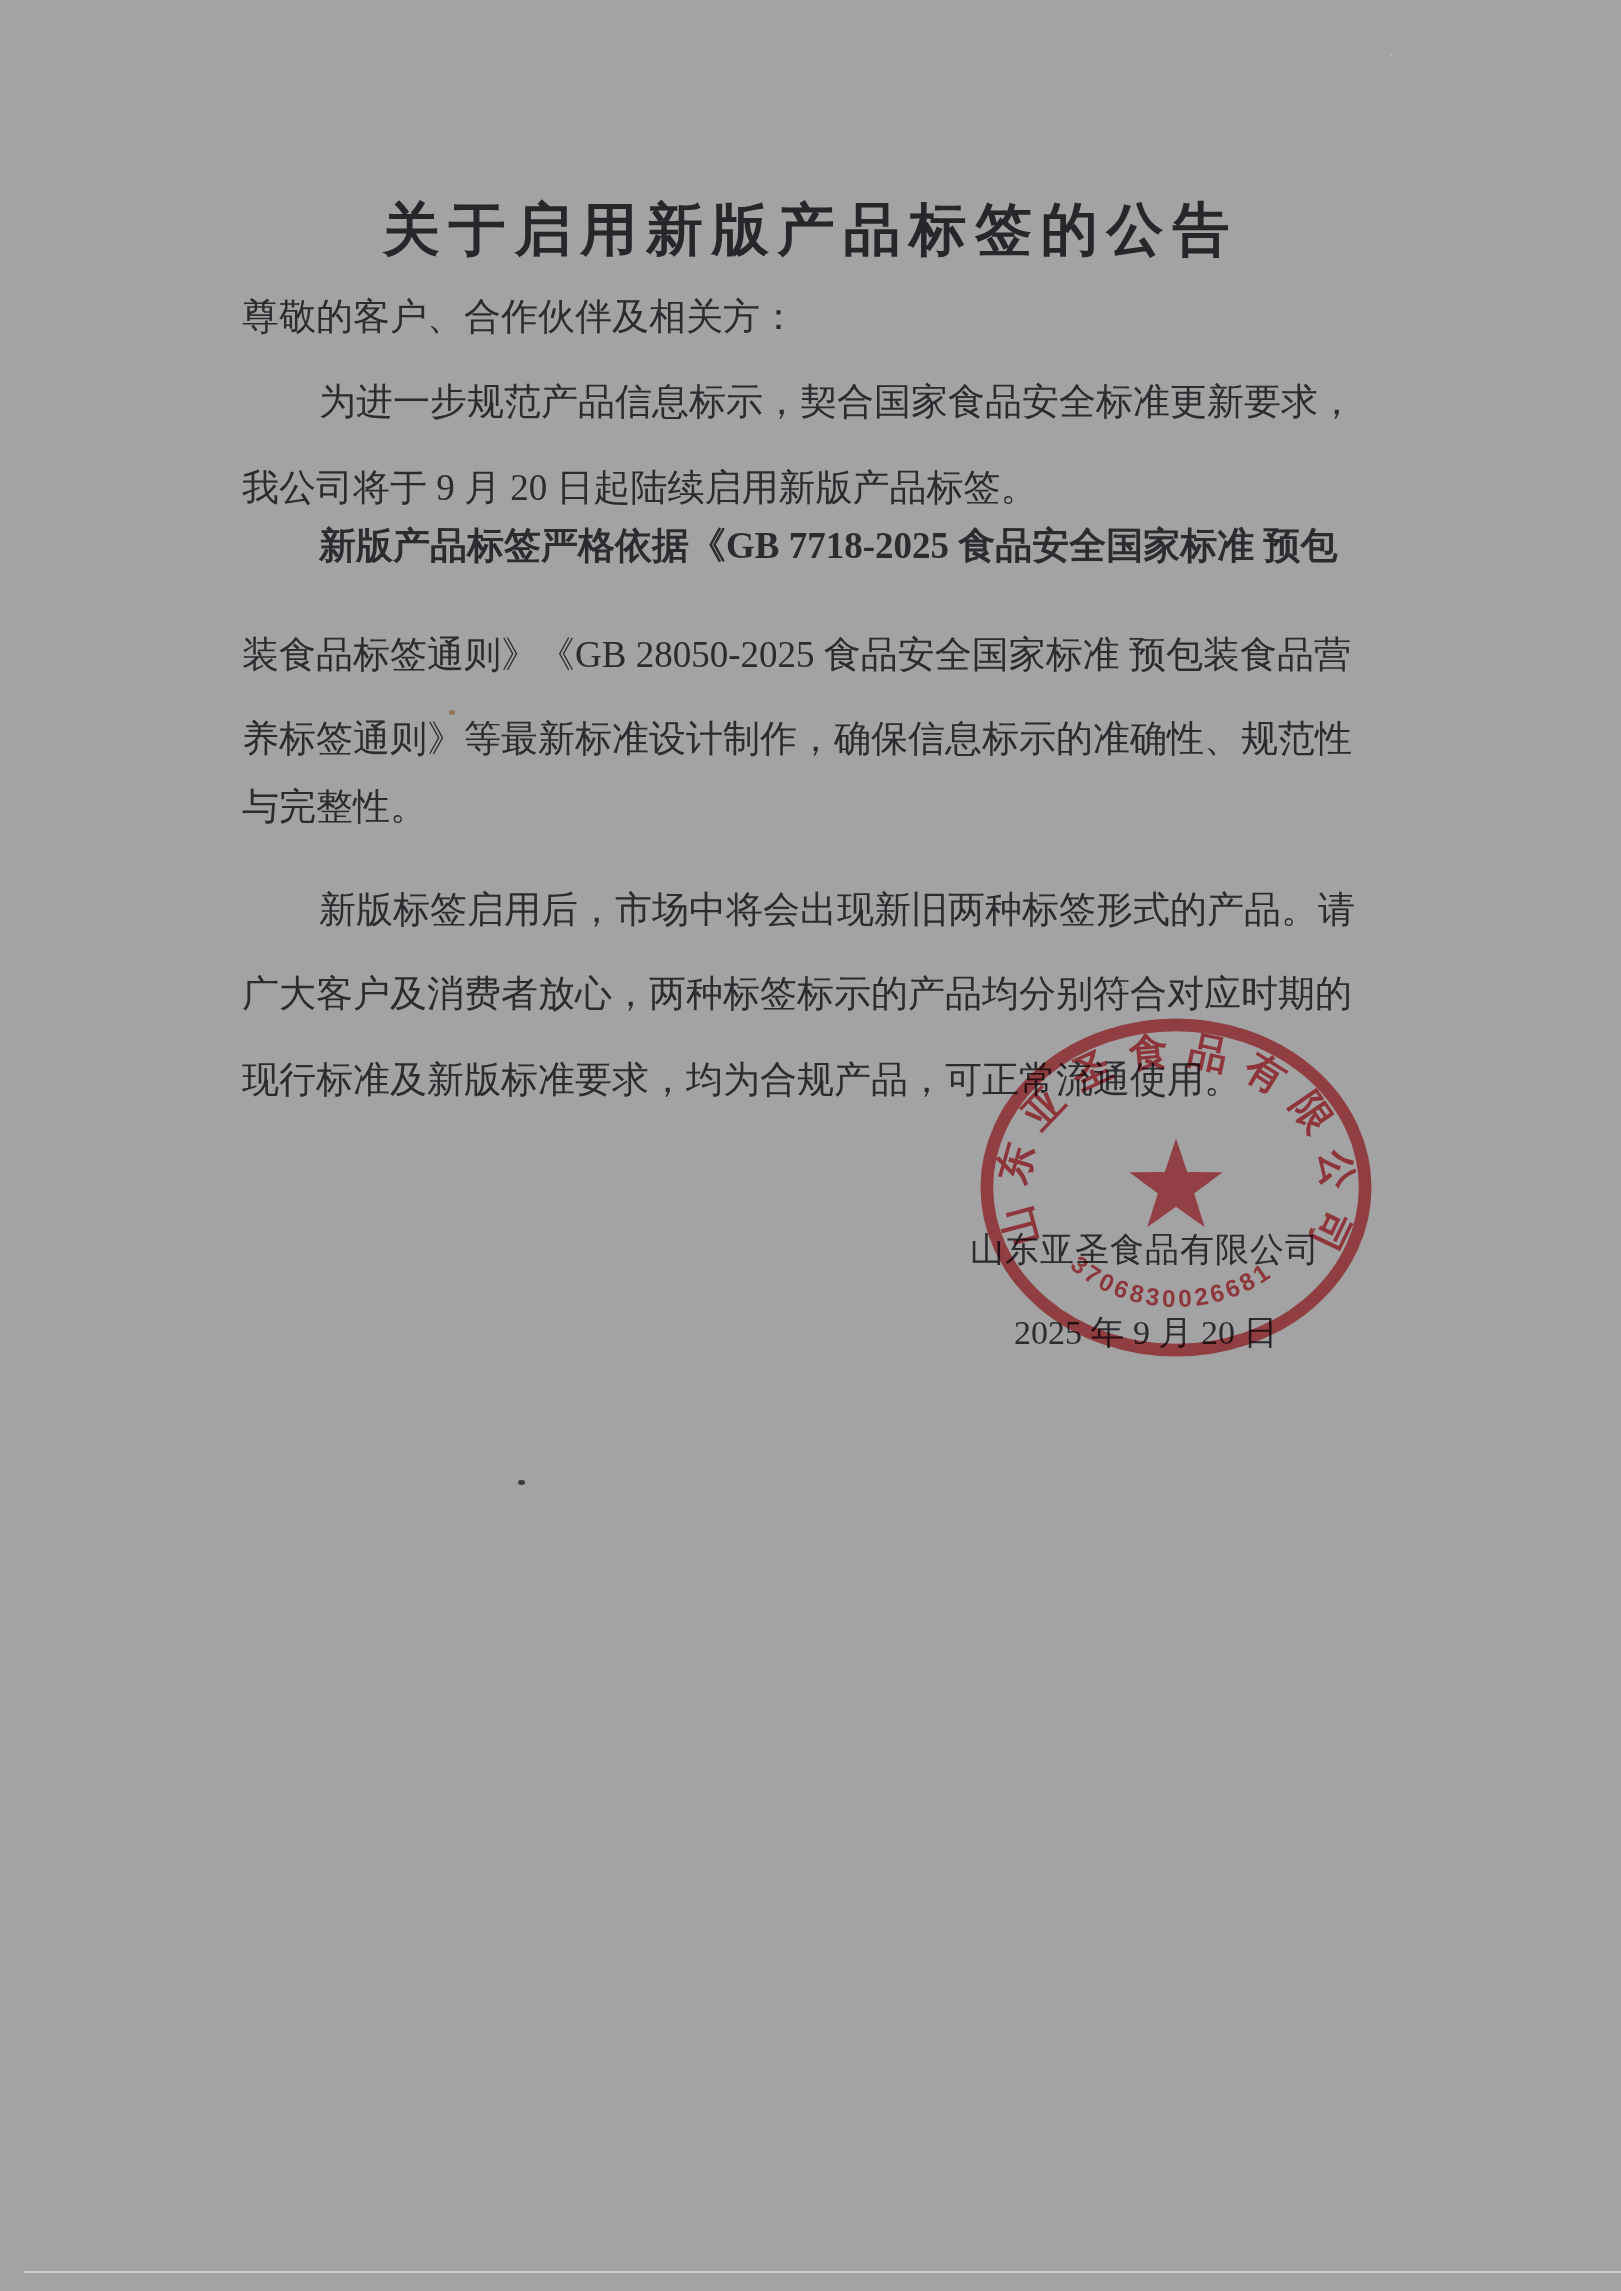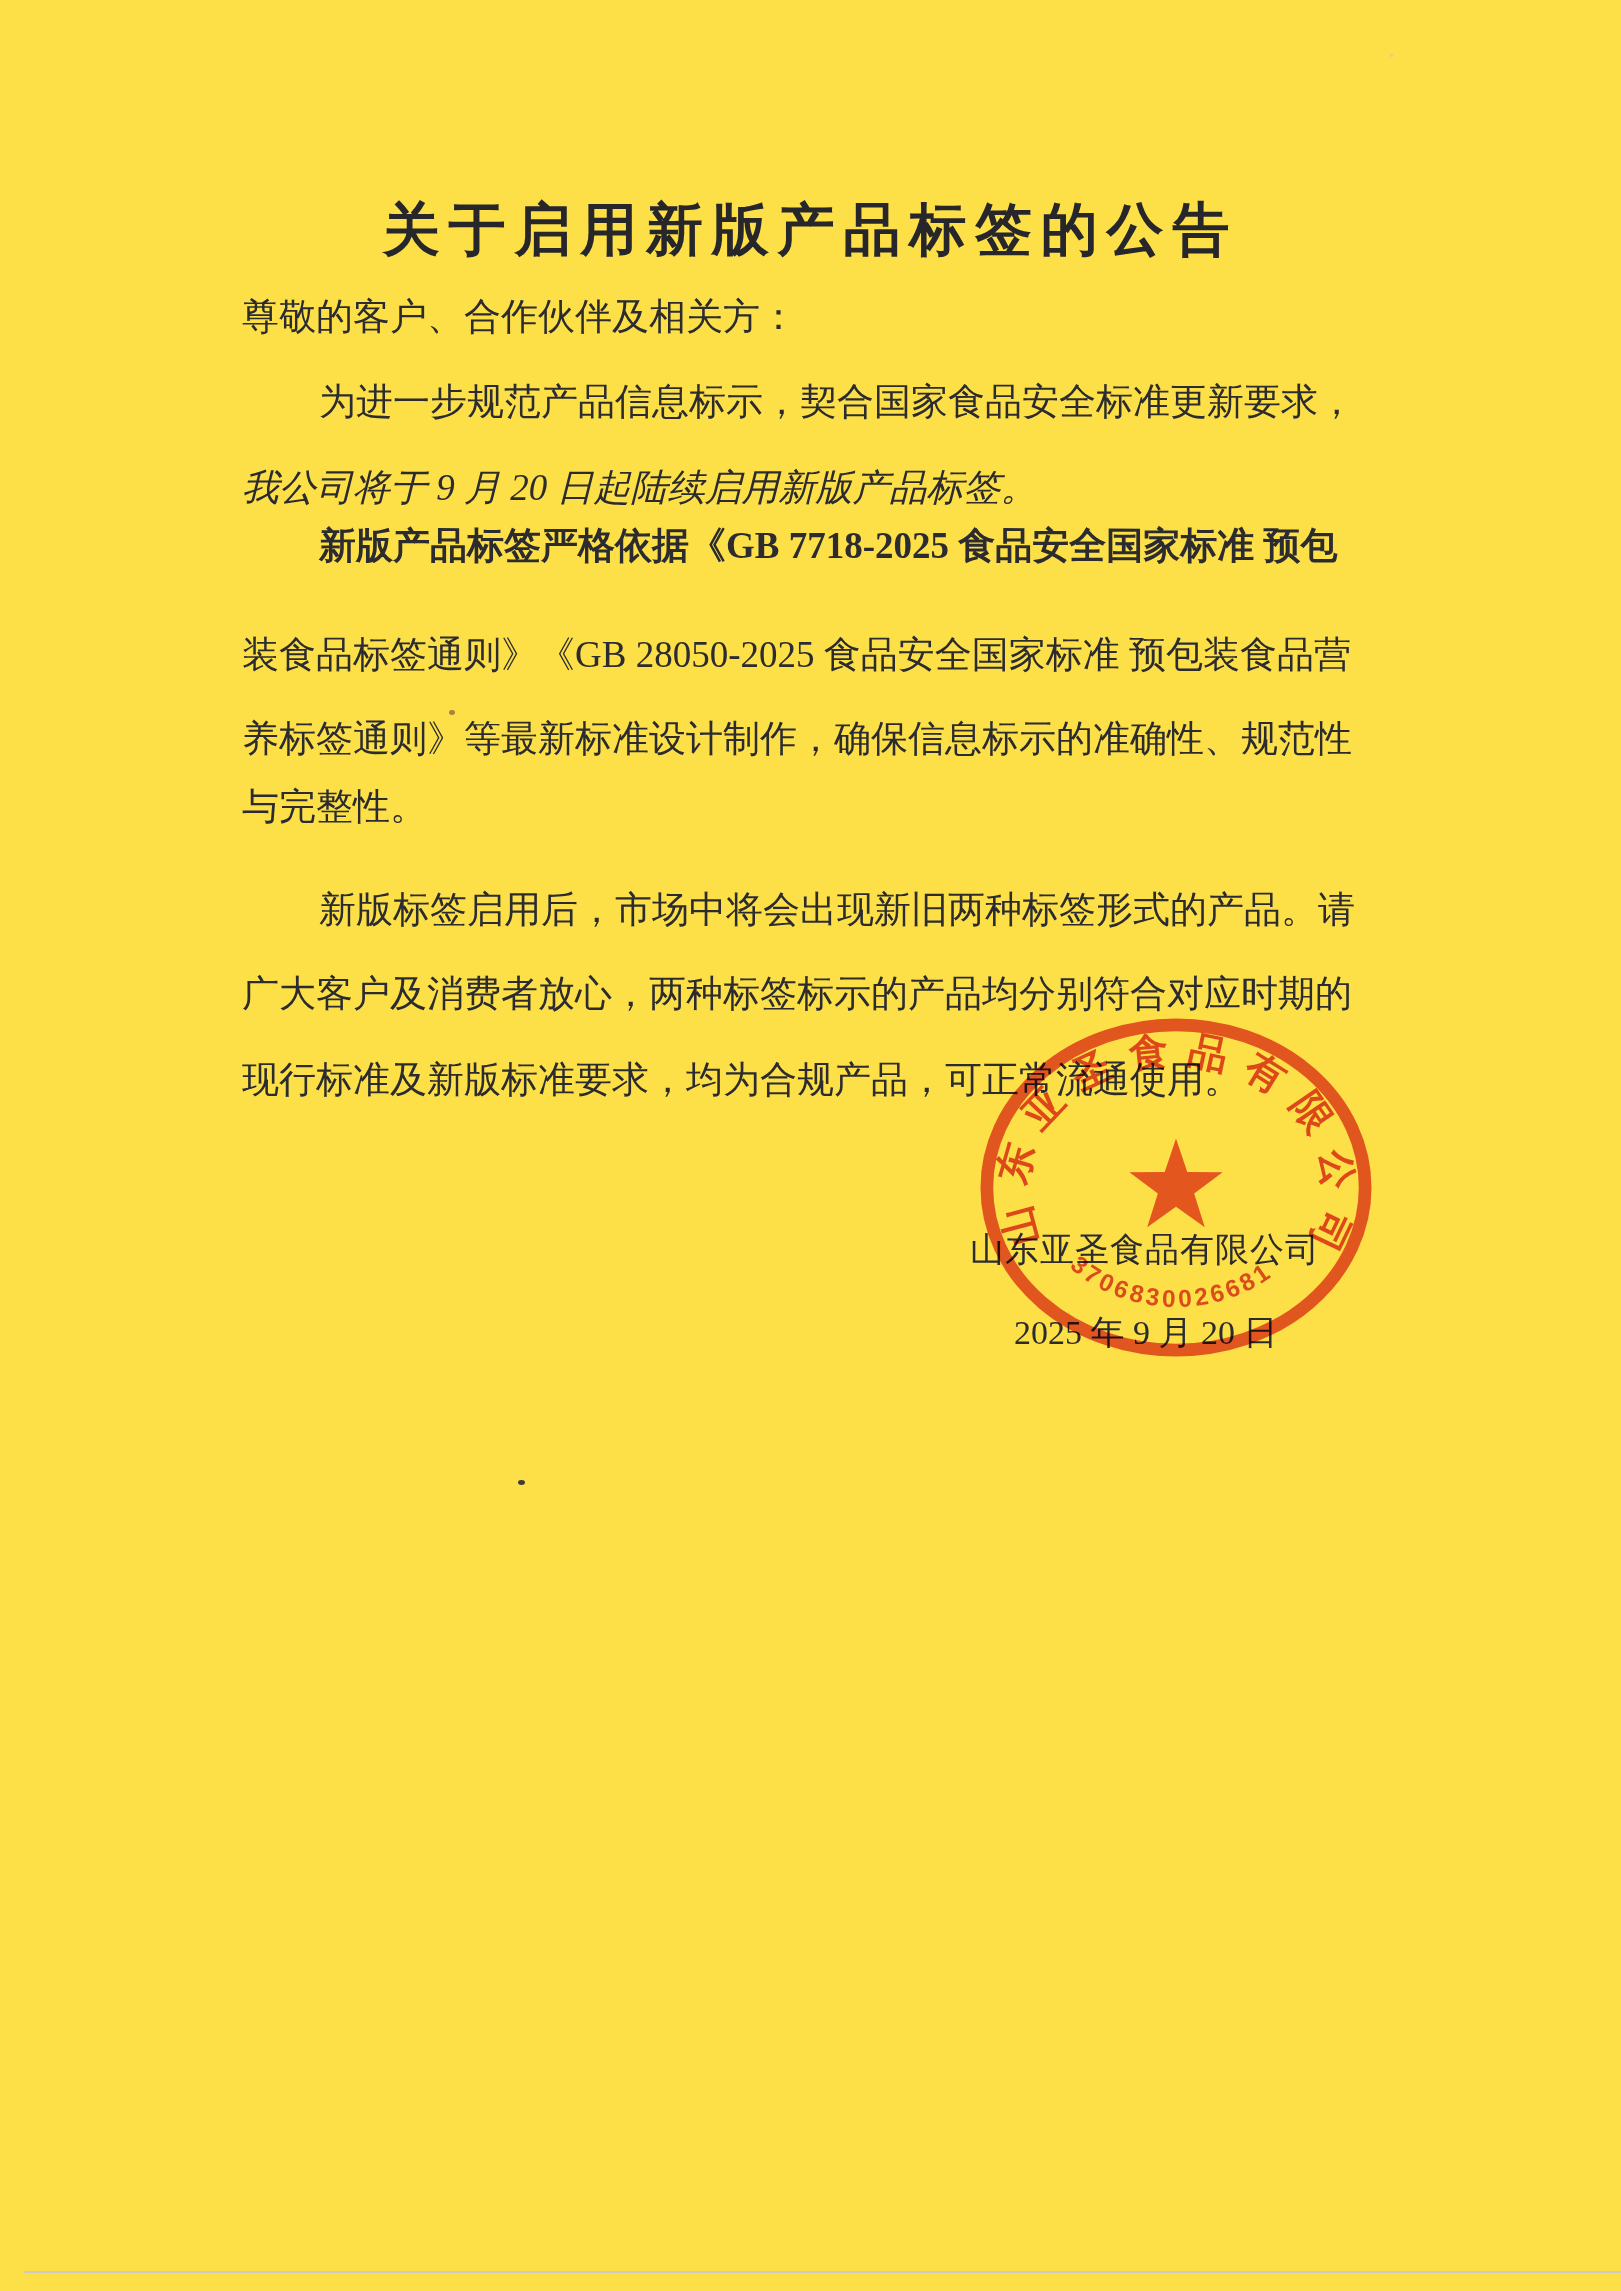--- a/index.html
+++ b/index.html
@@ -1,19 +1,19 @@
 <!DOCTYPE html>
 <html><head>
 <meta charset="utf-8">
 <style>
   html,body{margin:0;padding:0;background:#ffffff;}
   .page{
     position:relative;
     width:1621px;height:2292px;
-    background:#fde047;
+    background:#a3a3a3;
     overflow:hidden;
     font-family:"Liberation Serif","DejaVu Serif",serif;
     color:#2a2a2f;
   }
   .doc-title{
     position:absolute;
     top:192px;left:0;width:1621px;
     margin:0;
     text-align:center;
     font-family:"Liberation Sans","DejaVu Sans",sans-serif;
@@ -26,21 +26,21 @@
     position:absolute;
     font-size:37px;
     line-height:45px;
     white-space:nowrap;
     color:#2b2b30;
   }
   .x-margin{left:242px;}
   .x-indent{left:319px;}
   .l0{top:294px;}
   .l1{top:379px;}
-  .l2{top:465px;font-style:italic;}
+  .l2{top:465px;}
   .l3{top:523px;font-weight:bold;}
   .l4{top:632px;}
   .l5{top:716px;}
   .l6{top:784px;}
   .l7{top:887px;}
   .l8{top:971px;}
   .l9{top:1057px;}
   .l10{top:1142px;}
   .signature{
     position:absolute;

